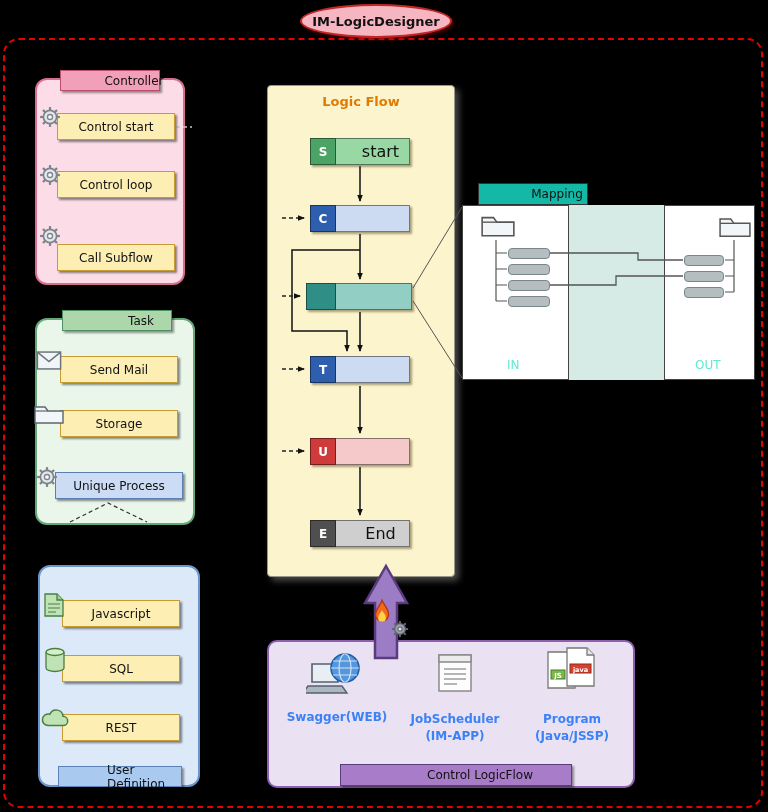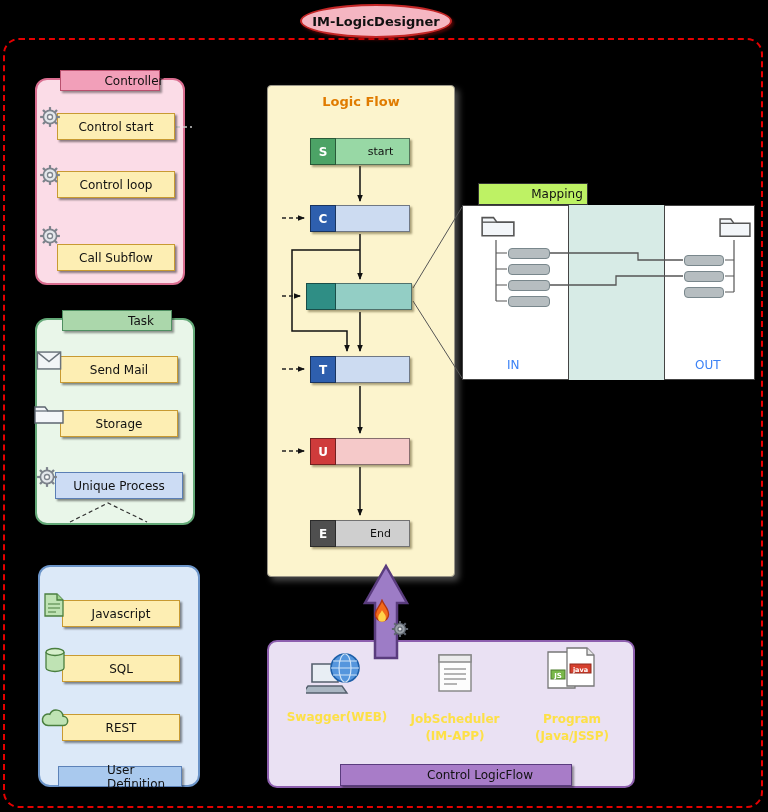--- a/index.html
+++ b/index.html
@@ -18,37 +18,37 @@
           border-radius:4px;box-shadow:4px 4px 6px rgba(90,90,90,.8);}
   .g-execute{left:267px;top:640px;width:368px;height:148px;background:#eae1f3;border:2px solid #8d5fae;border-radius:10px;}
   .g-mapping-box{left:462px;top:205px;width:293px;height:175px;background:#ffffff;border:1px solid #444;border-radius:0;}
   .g-mapping-band{left:568px;top:205px;width:97px;height:175px;background:#d7ebe6;border-left:1px solid #444;
           border-right:1px solid #444;border-radius:0;}
   .tab{position:absolute;z-index:3;display:flex;align-items:center;justify-content:center;font-size:12px;
           box-sizing:border-box;box-shadow:2px 2px 2px rgba(0,0,0,.4);padding-left:48px;}
   .t-controller{left:60px;top:70px;width:100px;height:21px;background:#f29fb9;border:1.5px solid #b9506e;}
   .t-task{left:62px;top:310px;width:110px;height:21px;background:#abd7ab;border:1.5px solid #4f8f62;}
   .t-userdef{left:58px;top:766px;width:124px;height:21px;background:#a9c9ee;border:1.5px solid #5c82b8;}
-  .t-mapping{left:478px;top:183px;width:110px;height:22px;background:#bef264;border:1px solid #333;box-shadow:none;}
+  .t-mapping{left:478px;top:183px;width:110px;height:22px;background:#14b8a6;border:1px solid #333;box-shadow:none;}
   .t-execute{left:340px;top:764px;width:232px;height:22px;background:#a87cc8;border:1.5px solid #5a3c7e;}
   .lf-title{position:absolute;left:267px;top:94px;width:188px;text-align:center;color:#e07b00;
           font-weight:bold;font-size:13px;z-index:3;}
   .pitem{position:absolute;z-index:3;height:27px;display:flex;align-items:center;justify-content:center;
           font-size:12px;background:#fdeeb3;border:1px solid #c89a32;box-shadow:2px 2px 2px rgba(0,0,0,.45);box-sizing:border-box;}
   .pitem.blue{background:#ccdcf4;border-color:#5b7fb5;}
   .icon{position:absolute;z-index:4;display:block;}
   .fnode{position:absolute;z-index:3;height:27px;display:flex;box-shadow:2px 2px 2px rgba(100,90,50,.55);box-sizing:border-box;}
   .fkey{display:flex;align-items:center;justify-content:center;color:#fff;font-weight:bold;font-size:12px;
           width:26px;border:1px solid rgba(0,0,0,.45);box-sizing:border-box;}
-  .flabel{flex:1;display:flex;align-items:center;justify-content:center;font-size:11px;
+  .flabel{flex:1;display:flex;align-items:center;justify-content:center;font-size:16px;
           border:1px solid rgba(0,0,0,.45);border-left:none;box-sizing:border-box;padding-left:16px;}
   .mfield{position:absolute;z-index:3;width:42px;height:11px;background:#b6bdc0;border:1px solid #79878c;
           border-radius:4px;box-sizing:border-box;}
-  .mlabel{position:absolute;z-index:3;font-size:12px;color:#3b82f6;}
-  .exec-label{position:absolute;z-index:3;width:130px;text-align:center;font-size:12px;font-weight:bold;color:#fde047;}
+  .mlabel{position:absolute;z-index:3;font-size:12px;color:#5eead4;}
+  .exec-label{position:absolute;z-index:3;width:130px;text-align:center;font-size:12px;font-weight:bold;color:#3b82f6;}
   .wires{position:absolute;left:0;top:0;z-index:2;pointer-events:none;}
 </style>
 </head>
 <body>
 
 <div class="canvas">
 
   <div class="outer-border"></div>
 
   <div class="title-badge">

